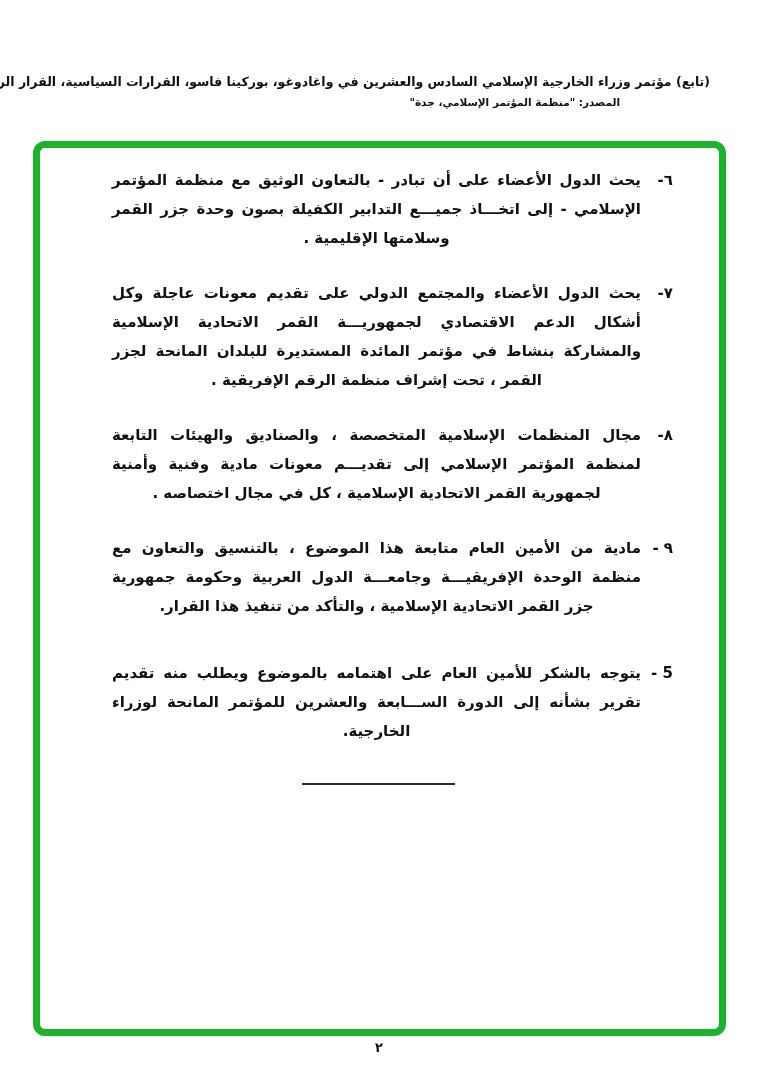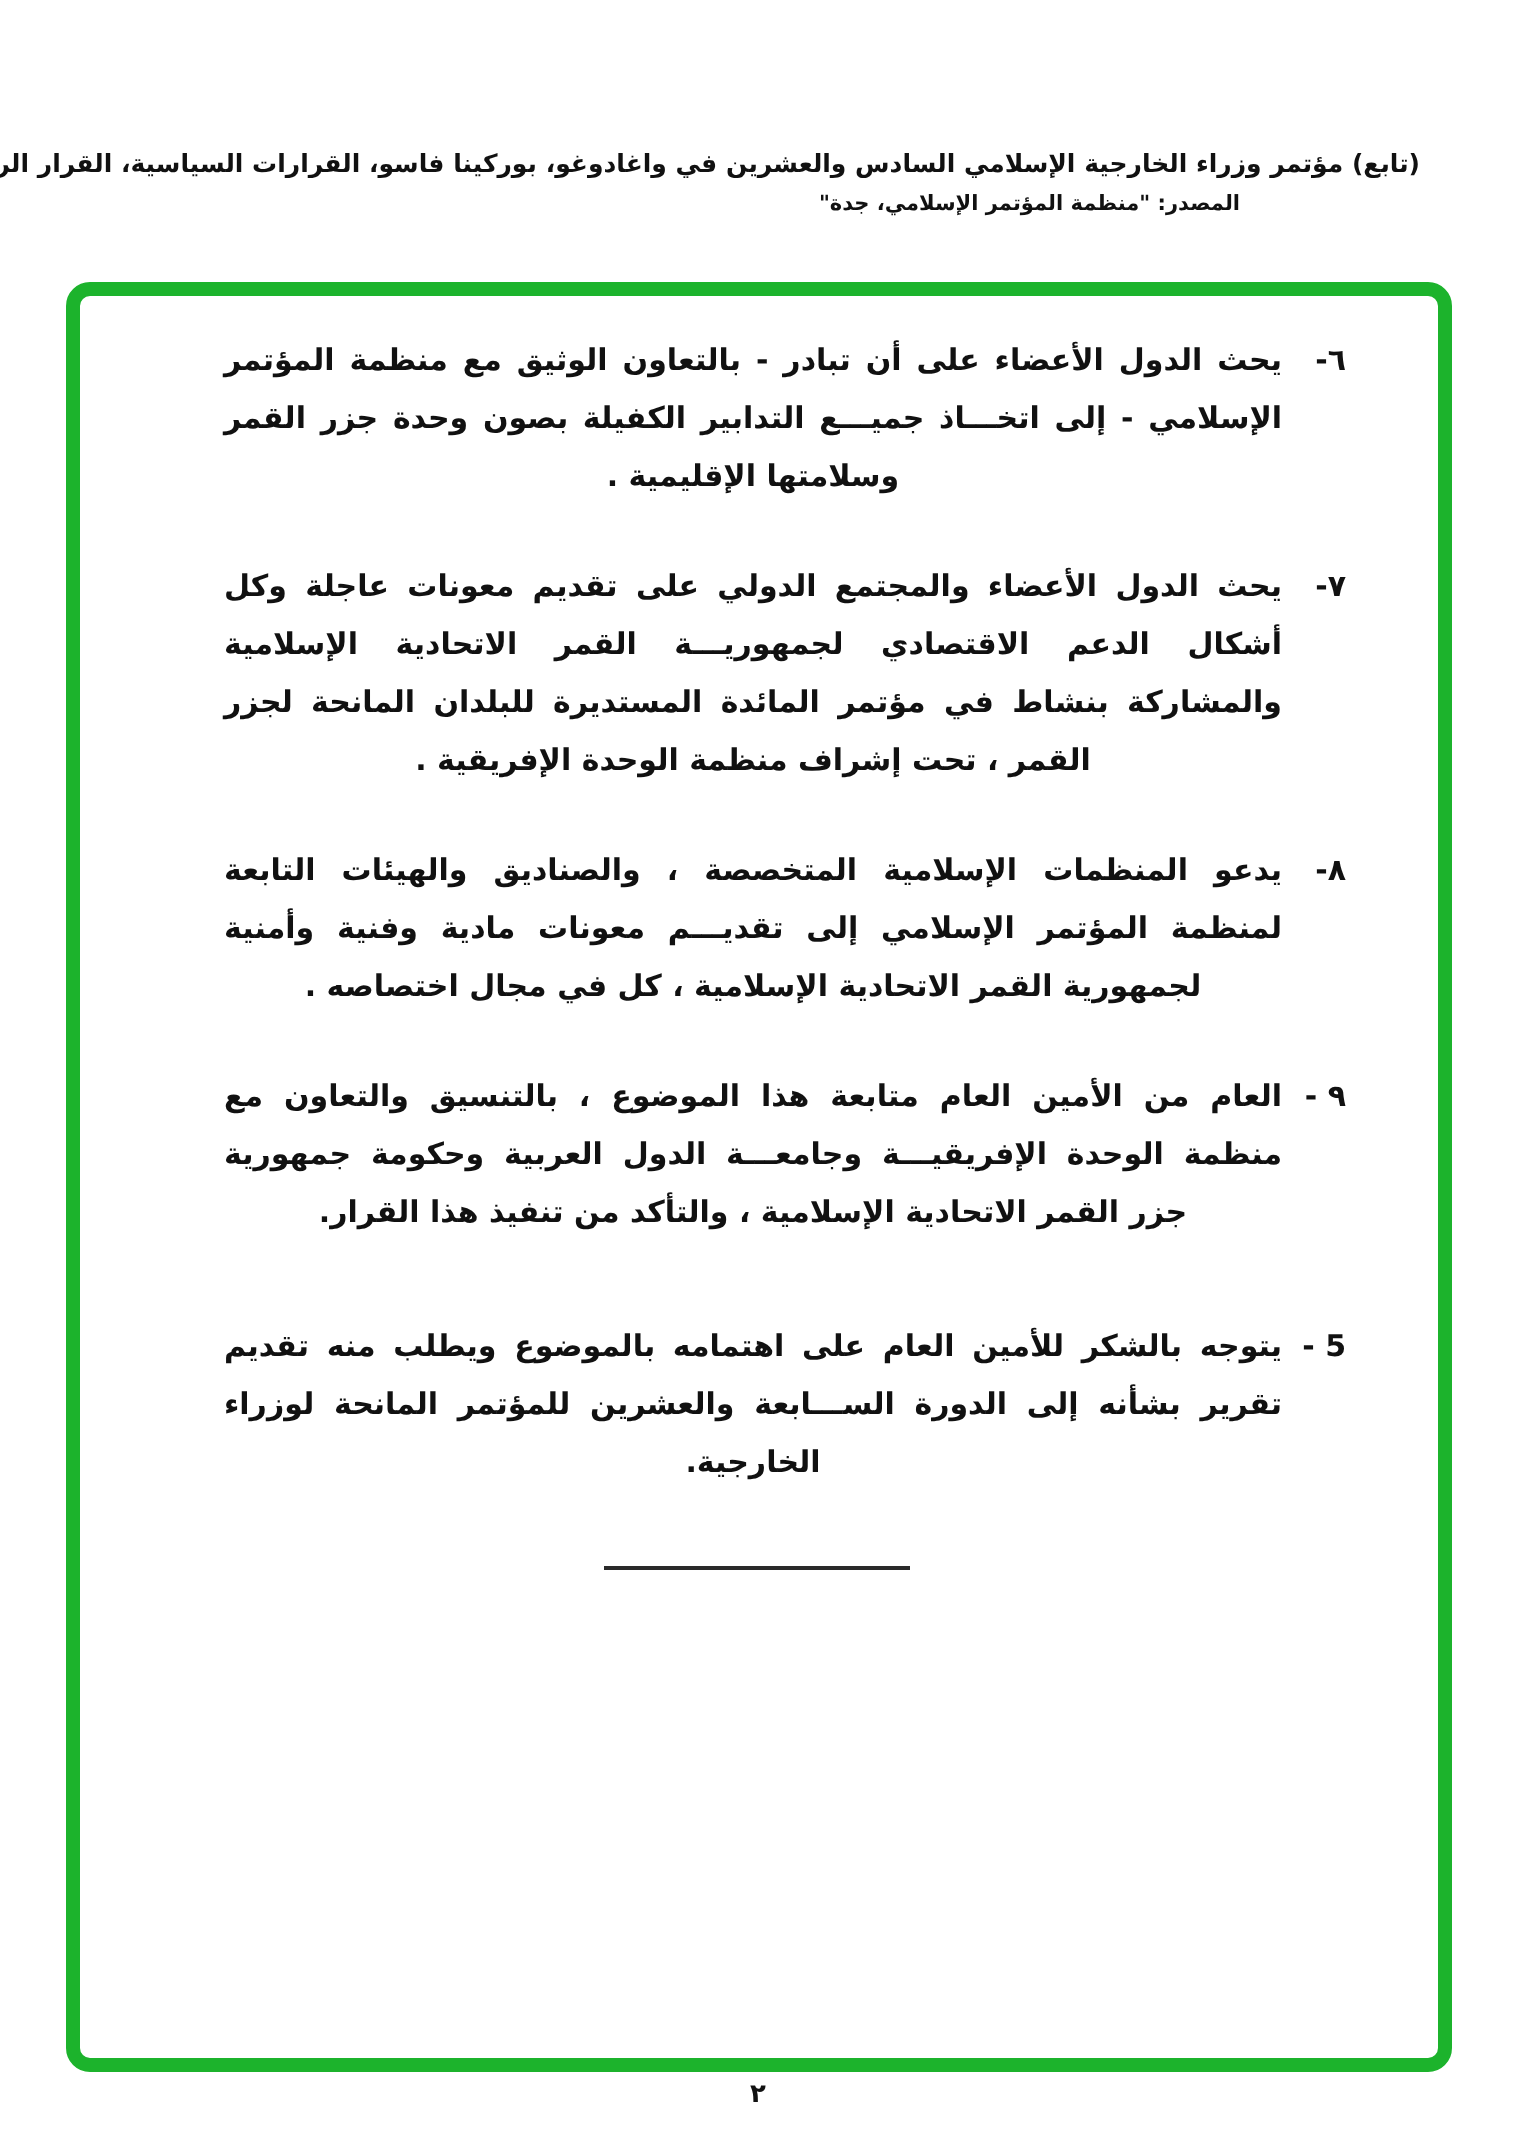--- a/index.html
+++ b/index.html
@@ -101,32 +101,32 @@
 
   <div class="res-item">
     <div class="item-number">٦-</div>
     <div class="item-text"><span class="item-lead">يحث</span>
       <span>الدول  الأعضاء على أن تبادر - بالتعاون الوثيق مع منظمة المؤتمر الإسلامي - إلى اتخـــاذ جميـــع التدابير الكفيلة بصون وحدة جزر القمر وسلامتها الإقليمية .</span></div>
   </div>
 
   <div class="res-item">
     <div class="item-number">٧-</div>
     <div class="item-text"><span class="item-lead">يحث</span>
-      <span>الدول الأعضاء والمجتمع الدولي على تقديم معونات عاجلة وكل أشكال الدعم الاقتصادي لجمهوريـــة القمر الاتحادية الإسلامية والمشاركة بنشاط في مؤتمر المائدة المستديرة للبلدان المانحة لجزر القمر ، تحت إشراف منظمة الوحدة الإفريقية .</span></div>
+      <span>الدول الأعضاء والمجتمع الدولي على تقديم معونات عاجلة وكل أشكال الدعم الاقتصادي لجمهوريـــة القمر الاتحادية الإسلامية والمشاركة بنشاط في مؤتمر المائدة المستديرة للبلدان المانحة لجزر القمر ، تحت إشراف منظمة الرقم الإفريقية .</span></div>
   </div>
 
   <div class="res-item">
     <div class="item-number">٨-</div>
-    <div class="item-text"><span class="item-lead">يدعو</span>
+    <div class="item-text"><span class="item-lead">مجال</span>
       <span>المنظمات الإسلامية المتخصصة ، والصناديق والهيئات التابعة لمنظمة المؤتمر الإسلامي إلى تقديـــم معونات مادية وفنية وأمنية لجمهورية القمر الاتحادية الإسلامية ، كل في مجال اختصاصه .</span></div>
   </div>
 
   <div class="res-item">
     <div class="item-number">٩ -</div>
-    <div class="item-text"><span class="item-lead">العام</span>
+    <div class="item-text"><span class="item-lead">مادية</span>
       <span>من الأمين العام متابعة هذا الموضوع ، بالتنسيق والتعاون مع  منظمة الوحدة الإفريقيـــة وجامعـــة الدول العربية وحكومة جمهورية جزر القمر الاتحادية الإسلامية ، والتأكد من تنفيذ هذا القرار.</span></div>
   </div>
 
   <div class="res-item">
     <div class="item-number">5 -</div>
     <div class="item-text"><span class="item-lead">يتوجه</span>
       <span>بالشكر للأمين العام على اهتمامه بالموضوع  ويطلب منه تقديم تقرير بشأنه إلى الدورة الســـابعة والعشرين للمؤتمر المانحة لوزراء الخارجية.</span></div>
   </div>
 
   <div class="section-divider"></div>

